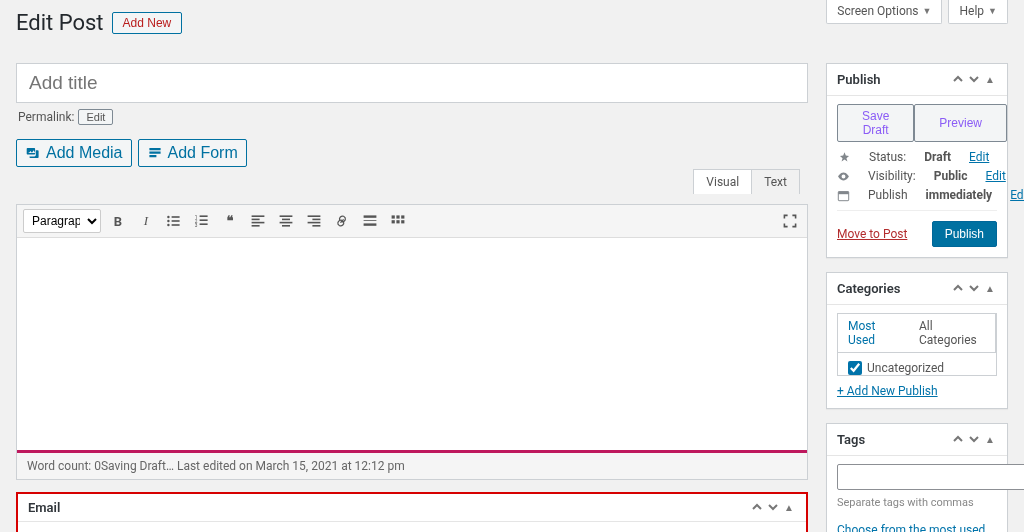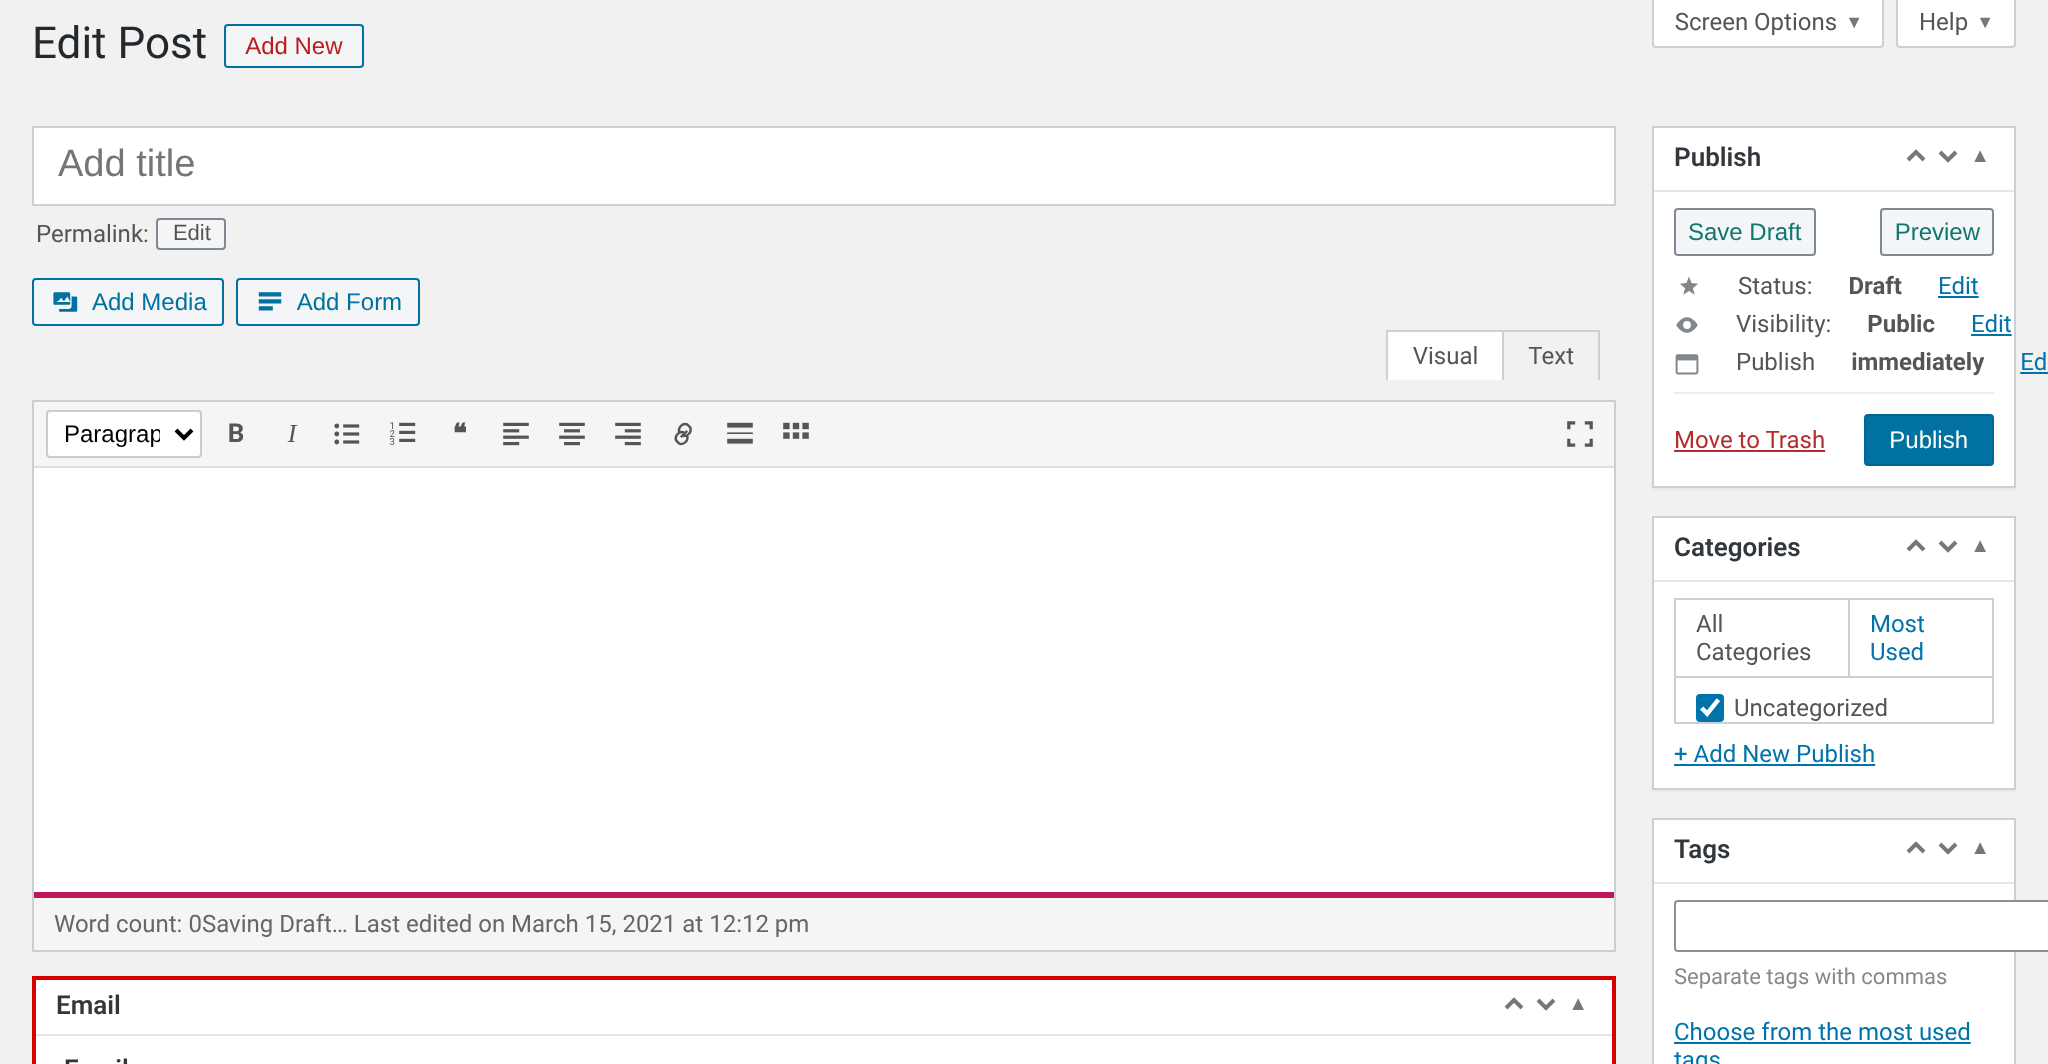--- a/index.html
+++ b/index.html
@@ -18,21 +18,21 @@
 
   .cols { display: flex; gap: 18px; align-items: flex-start; }
   .main { flex: 1; }
   .side { width: 182px; display: flex; flex-direction: column; gap: 14px; }
 
   .title-input { width: 100%; background: #fff; border: 1px solid #ccd0d4; padding: 8px 12px; font-size: 19px; color: #b91c1c; height: 40px; }
   .permalink { margin: 6px 2px 14px; font-size: 12px; color: #555; display: flex; align-items: center; gap: 4px; }
   .permalink .mini { border: 1px solid #7e8993; background: #f3f5f6; color: #555; padding: 1px 7px; font-size: 11px; border-radius: 2px; cursor: pointer; }
 
   .media-row { display: flex; gap: 6px; margin-bottom: 0; }
-  .btn-media { display: inline-flex; align-items: center; gap: 5px; border: 1px solid #0071a1; color: #0071a1; background: #f3f5f6; padding: 4px 8px; border-radius: 2px; font-size: 12px; cursor: pointer; }
+  .btn-media { display: inline-flex; align-items: center; gap: 5px; border: 1px solid #0071a1; color: #0071a1; background: #f3f5f6; padding: 4px 8px; border-radius: 2px; font-size: 16px; cursor: pointer; }
   .btn-media svg { width: 16px; height: 14px; fill: #0071a1; }
 
   .editor-box { border: 1px solid #ccd0d4; background: #fff; margin-top: 10px; }
   .editor-tabs { display: flex; justify-content: flex-end; padding-right: 8px; margin-top: -24px; margin-bottom: 2px; }
   .etab { background: #f1f1f1; border: 1px solid #ccd0d4; border-bottom: none; padding: 5px 12px; font-size: 12px; color: #555; cursor: pointer; }
   .etab.active { background: #fff; }
   .etab + .etab { border-left: none; }
   .toolbar { display: flex; align-items: center; gap: 6px; background: #f5f5f5; border-bottom: 1px solid #ddd; padding: 4px 6px; position: relative; }
   .toolbar select { border: 1px solid #ccc; background: #fff; font-size: 12px; padding: 3px 4px; border-radius: 2px; width: 78px; height: 24px; }
   .tbtn { width: 22px; height: 22px; display: flex; align-items: center; justify-content: center; cursor: pointer; color: #555; font-size: 13px; border-radius: 2px; }
@@ -53,21 +53,21 @@
   .panel-head h3 { font-size: 13px; font-weight: 600; }
   .panel-body { padding: 8px 10px 10px; font-size: 12px; color: #555; }
   .panel-controls { display: flex; gap: 2px; }
   .pctrl { font-size: 10px; color: #777; cursor: pointer; padding: 0 2px; }
   .pctrl svg { width: 10px; height: 10px; stroke: #777; fill: none; stroke-width: 2; }
 
   .pub-row { display: flex; align-items: center; gap: 18px; margin: 5px 0; font-size: 12px; }
   .pub-row .ic { width: 14px; display: inline-flex; justify-content: center; color: #82878c; }
   .pub-row .ic svg { width: 13px; height: 13px; fill: #82878c; }
   .pub-actions { display: flex; justify-content: space-between; align-items: center; border-top: 1px solid #eee; margin-top: 8px; padding-top: 10px; }
-  .btn-secondary { border: 1px solid #7e8993; background: #f3f5f6; padding: 4px 6px; border-radius: 2px; font-size: 12px; cursor: pointer; color: #0f766e; }
+  .btn-secondary { border: 1px solid #7e8993; background: #f3f5f6; padding: 4px 24px; border-radius: 2px; font-size: 12px; cursor: pointer; color: #8b5cf6; }
   .btn-primary { background: #0071a1; border: 1px solid #006799; color: #fff; padding: 5px 12px; border-radius: 2px; font-size: 12px; cursor: pointer; }
   .trash { color: #b32d2e; font-size: 12px; }
   .save-row { display: flex; justify-content: space-between; margin-bottom: 8px; }
 
   .cat-tabs { display: flex; border: 1px solid #ccd0d4; border-bottom: none; font-size: 12px; }
   .cat-tab { padding: 5px 10px; color: #555; cursor: pointer; }
   .cat-tab.active { background: #fff; border-right: 1px solid #ccd0d4; }
   .cat-tab.link { color: #0073aa; }
   .cat-list { border: 1px solid #ccd0d4; padding: 8px 10px; height: 24px; }
   .cat-list label { display: flex; align-items: center; gap: 5px; font-size: 12px; }
@@ -278,43 +278,43 @@
                 <svg viewBox="0 0 20 20">
                   <rect x="2" y="4" width="16" height="14" rx="1" fill="none" stroke="#82878c" stroke-width="1.5"></rect>
                   <rect x="2" y="4" width="16" height="4"></rect>
                 </svg>
               </span>
             <span>Publish</span>
             <strong>immediately</strong>
             <a>Edit</a>
           </div>
           <div class="pub-actions">
-            <a class="trash">Move to Trash</a>
+            <a class="trash">Move to Post</a>
             <button class="btn-primary">Publish</button>
           </div>
         </div>
       </div>
 
       <div class="panel">
         <div class="panel-head">
           <h3>Categories</h3>
           <div class="panel-controls">
             <span class="pctrl"><svg viewBox="0 0 10 10">
                   <path d="M1 7l4-4 4 4"></path>
                 </svg></span>
             <span class="pctrl"><svg viewBox="0 0 10 10">
                   <path d="M1 3l4 4 4-4"></path>
                 </svg></span>
             <span class="pctrl">▲</span>
           </div>
         </div>
         <div class="panel-body">
           <div class="cat-tabs">
+            <div class="cat-tab link">Most Used</div>
             <div class="cat-tab active">All Categories</div>
-            <div class="cat-tab link">Most Used</div>
           </div>
           <div class="cat-list">
             <label>
               <input type="checkbox" checked="" style="">
               <span>Uncategorized</span>
             </label>
           </div>
           <a class="add-cat">+ Add New Publish</a>
         </div>
       </div>

